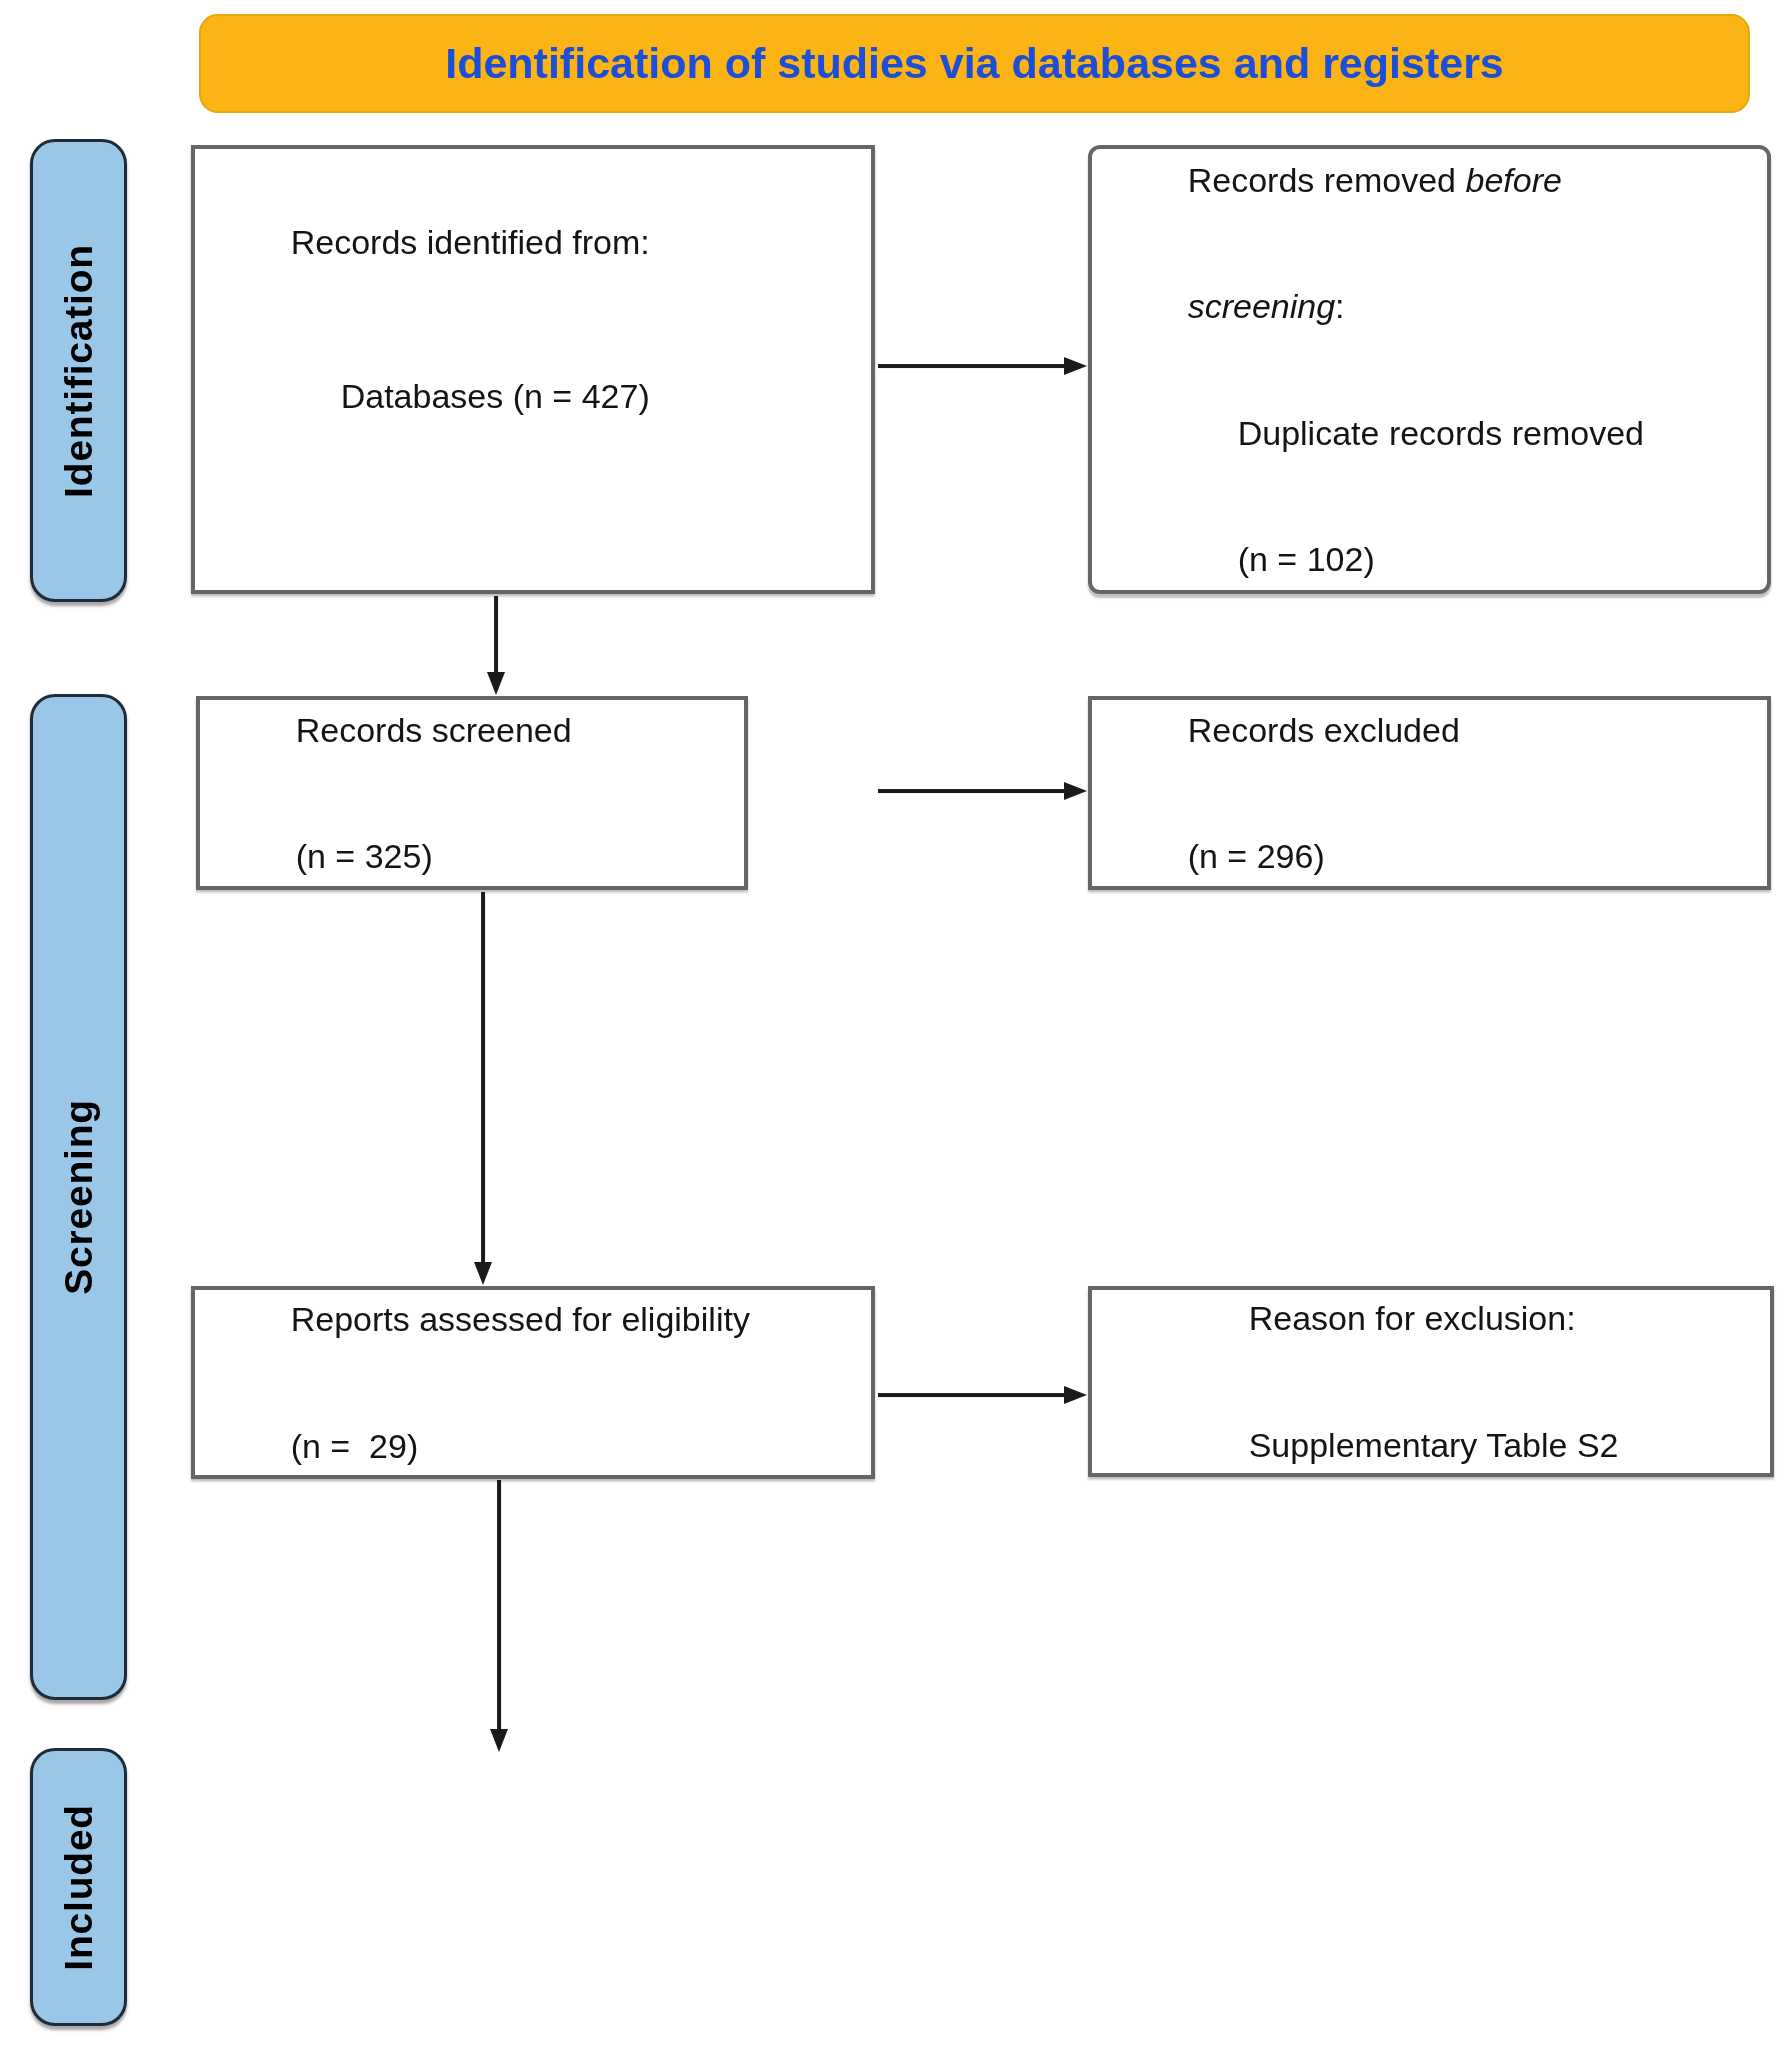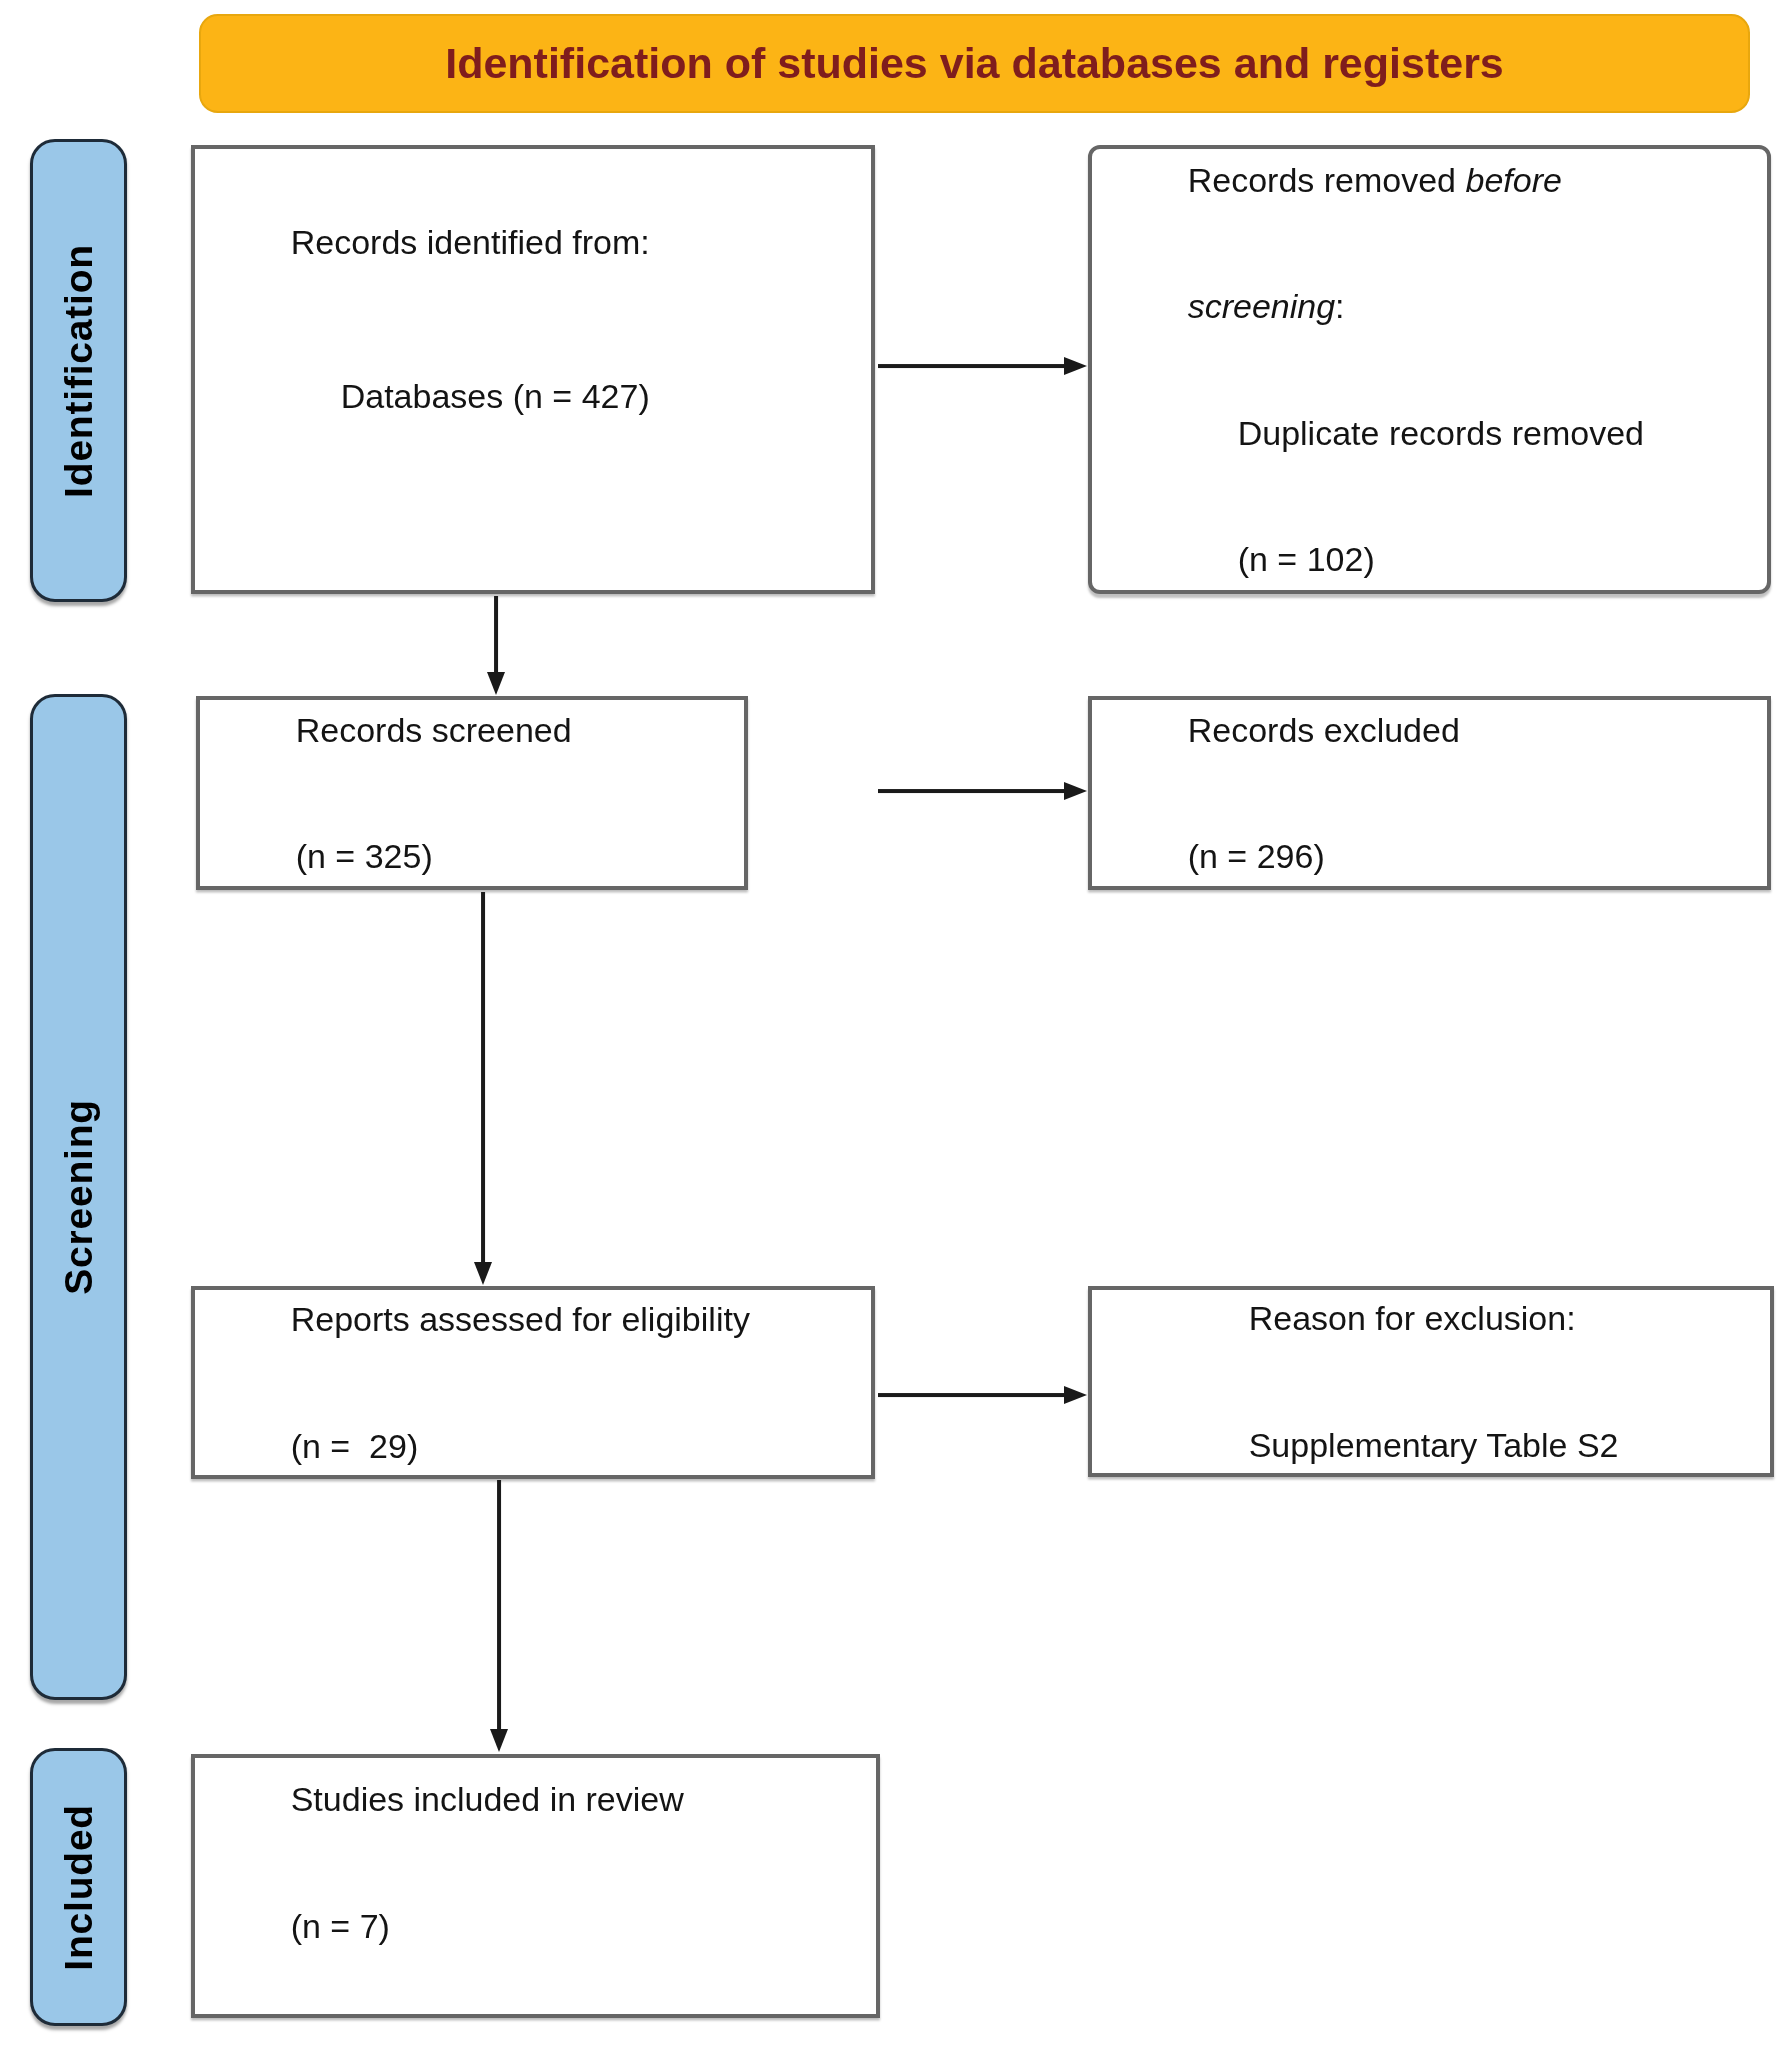--- a/index.html
+++ b/index.html
@@ -16,21 +16,21 @@
 
   
   .banner {
     position: absolute;
     left: 199px; top: 14px;
     width: 1551px; height: 99px;
     background: var(--banner-bg, #FCB415);
     border: 2.3px solid var(--banner-border, #E8A70E);
     border-radius: 18.7px;
     display: flex; align-items: center; justify-content: center;
-    font-size: 43px; font-weight: bold; color: #7f1d1d;
+    font-size: 43px; font-weight: bold; color: #1d4ed8;
   }
 
   
   .stage {
     position: absolute;
     left: 30px; width: 97px;
     background: var(--stage-bg, #9AC7E8);
     border: 3.9px solid var(--stage-border, #1E2B38);
     border-radius: 25px;
     display: flex; align-items: center; justify-content: center;
@@ -174,28 +174,20 @@
 
   <div class="fbox b6">
     <div class="line">
       <span>Reason for exclusion:</span>
     </div>
     <div class="line">
       <span>Supplementary Table S2</span>
     </div>
   </div>
 
-  <div class="fbox b7">
-    <div class="line">
-      <span>Studies included in review</span>
-    </div>
-    <div class="line">
-      <span>(n = 7)</span>
-    </div>
-  </div>
 
   <div class="arrow-h a1"></div>
   <div class="arrow-v a2"></div>
   <div class="arrow-h a3"></div>
   <div class="arrow-v a4"></div>
   <div class="arrow-h a5"></div>
   <div class="arrow-v a6"></div>
 
 </div>
 

